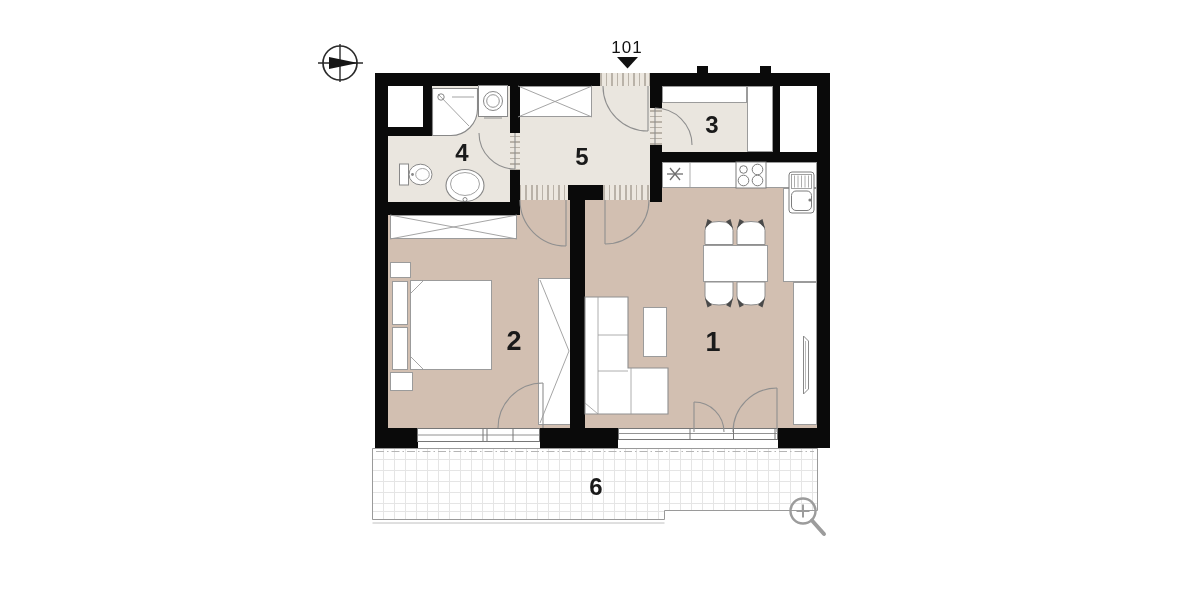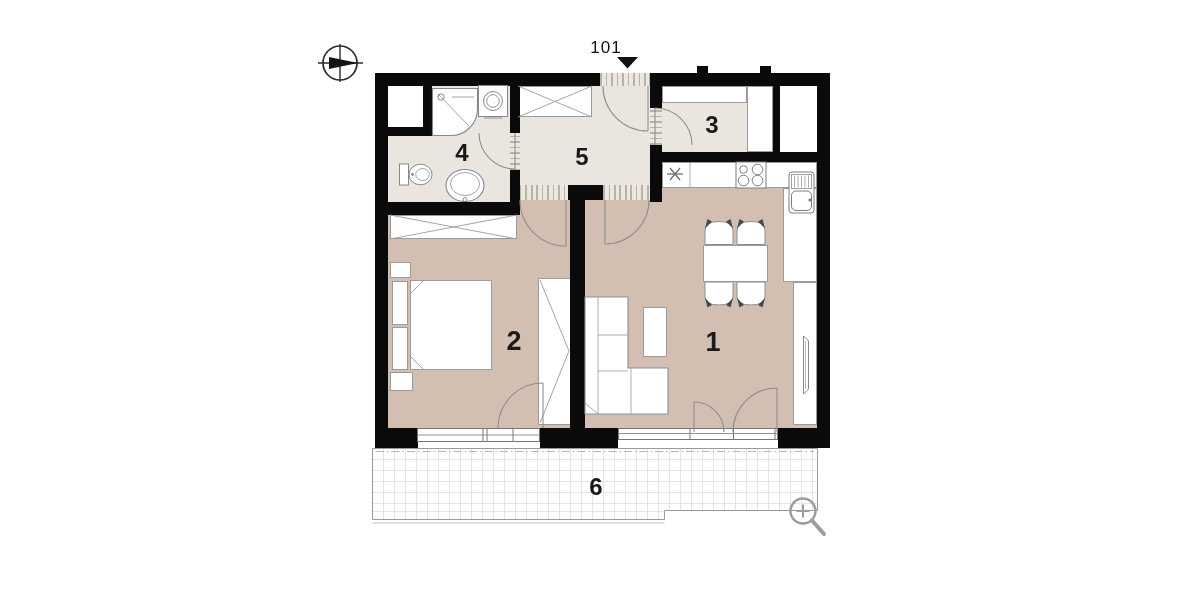--- a/index.html
+++ b/index.html
@@ -241,21 +241,21 @@
     <polygon points="617,57 638,57 627.5,68.5" fill="#111"></polygon>
 
     <g stroke="#9c9c9c" fill="none">
       <circle cx="803" cy="511" r="12.5" stroke-width="2.4"></circle>
       <line x1="796.5" y1="511" x2="809.5" y2="511" stroke-width="2"></line>
       <line x1="803" y1="504.5" x2="803" y2="517.5" stroke-width="2"></line>
       <line x1="812" y1="520.5" x2="824" y2="534" stroke-width="4" stroke-linecap="round"></line>
     </g>
   </svg>
 
-  <div class="unit" style="left:606px;top:47px;">101</div>
+  <div class="unit" style="left:627px;top:47px;">101</div>
   <div class="lbl" style="left:713px;top:342px;">1</div>
   <div class="lbl" style="left:514px;top:341px;">2</div>
   <div class="lbl" style="left:712px;top:125px;font-size:24px;">3</div>
   <div class="lbl" style="left:462px;top:153px;font-size:24px;">4</div>
   <div class="lbl" style="left:582px;top:157px;font-size:24px;">5</div>
   <div class="lbl" style="left:596px;top:487px;font-size:24px;">6</div>
 
 </div>
 
 </body></html>

